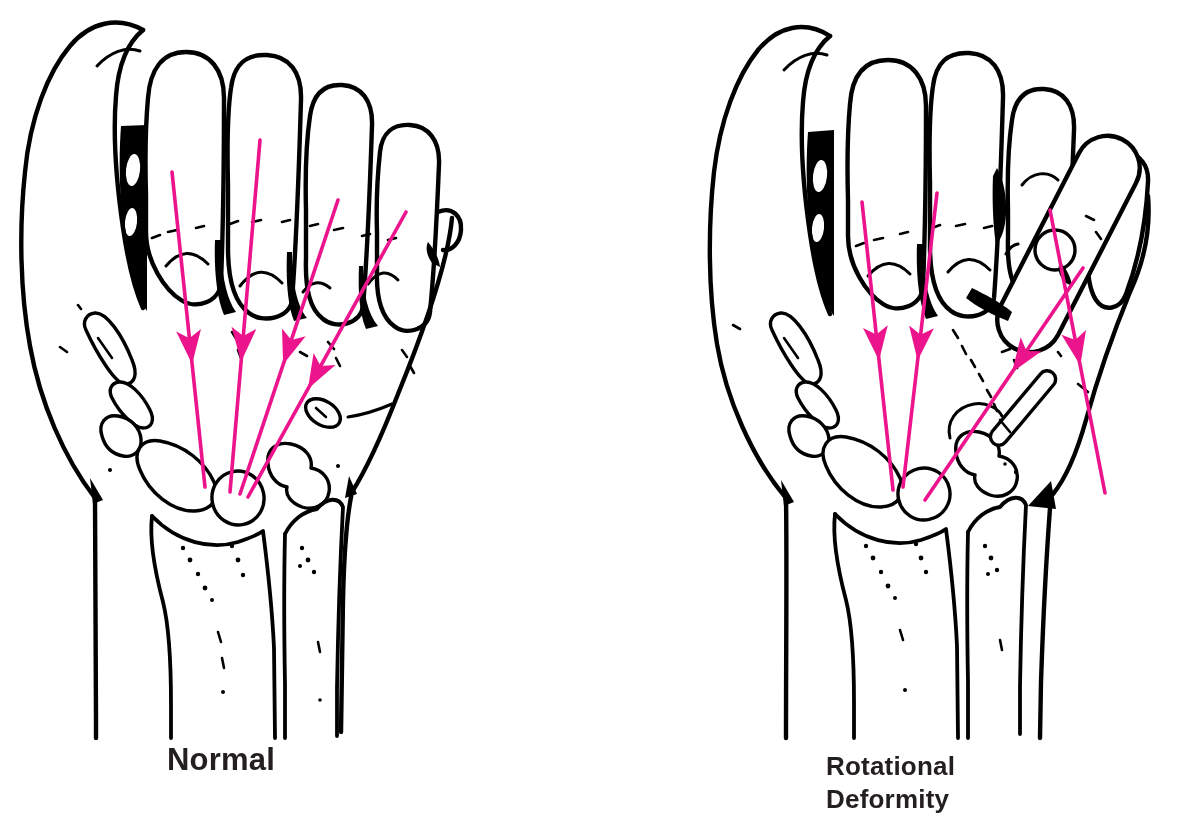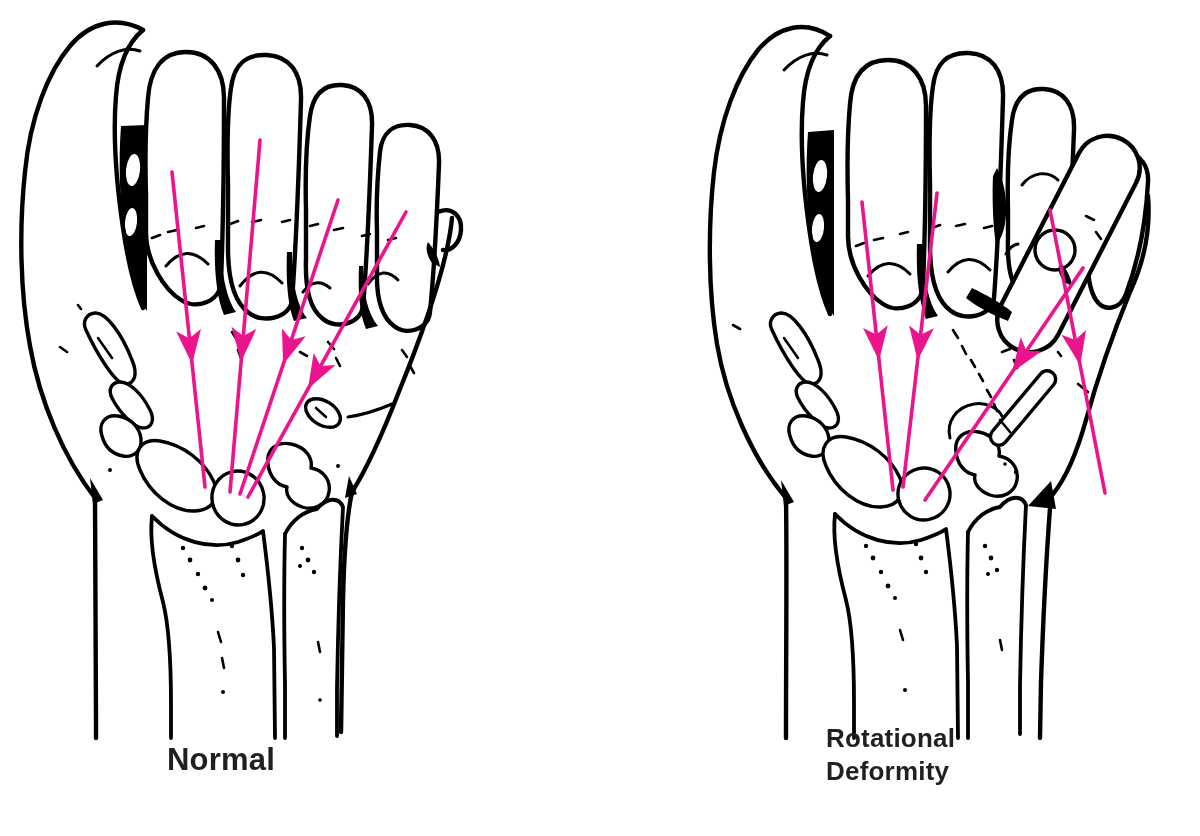--- a/index.html
+++ b/index.html
@@ -6,21 +6,21 @@
   #canvas{
     position:relative;width:1200px;height:836px;background:#fff;overflow:hidden;
     font-family:"Liberation Sans","DejaVu Sans",sans-serif;
   }
   #art{position:absolute;left:0;top:0;width:1200px;height:836px;}
   .panel-label{
     position:absolute;color:#231f20;font-weight:600;letter-spacing:.2px;
     white-space:pre-line;
   }
   #label-normal{left:167px;top:742px;font-size:31px;text-align:center;}
-  #label-deformity{left:826px;top:722px;font-size:26px;line-height:33px;}
+  #label-deformity{left:826px;top:750px;font-size:26px;line-height:33px;}
   
   .skin{fill:#fff;stroke:#000;stroke-width:4.4;stroke-linecap:round;stroke-linejoin:round;}
   .edge{fill:none;stroke:#000;stroke-width:4.4;stroke-linecap:round;stroke-linejoin:round;}
   .bone{fill:#fff;stroke:#000;stroke-width:3.4;stroke-linecap:round;stroke-linejoin:round;}
   .thin{fill:none;stroke:#000;stroke-width:3;stroke-linecap:round;}
   .tick{fill:none;stroke:#000;stroke-width:2.6;stroke-linecap:round;}
   .blk{fill:#000;stroke:none;}
   .dot{fill:#000;}
 </style>
 </head>

